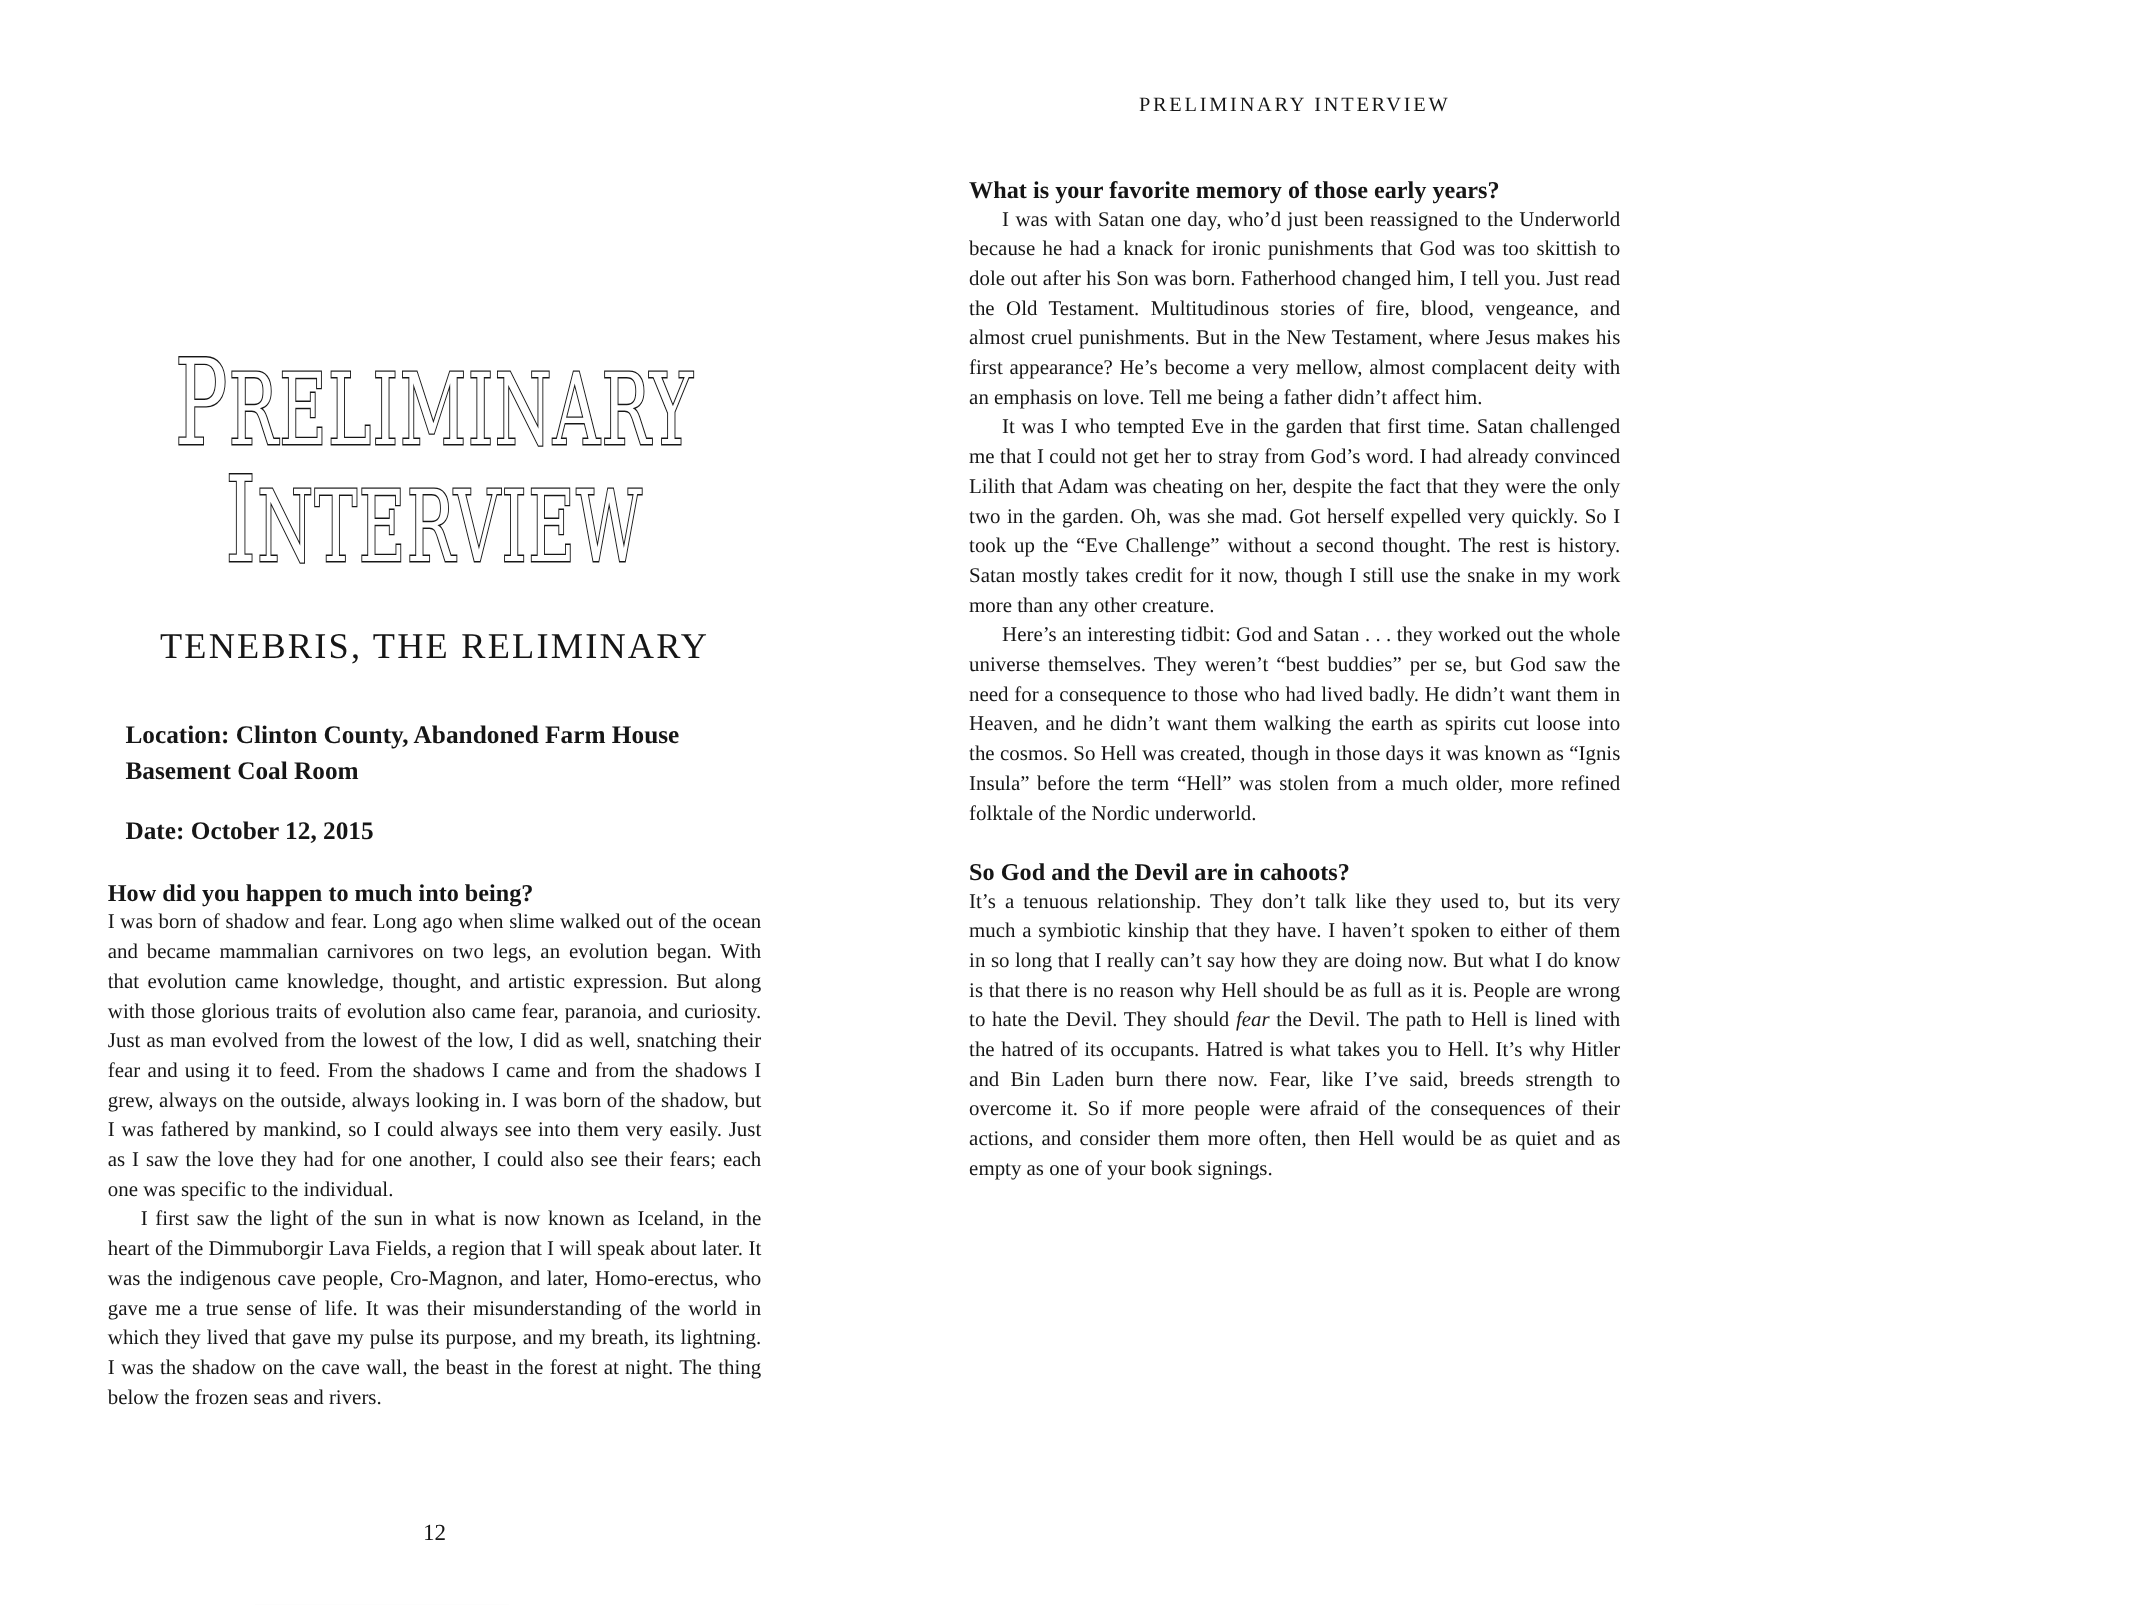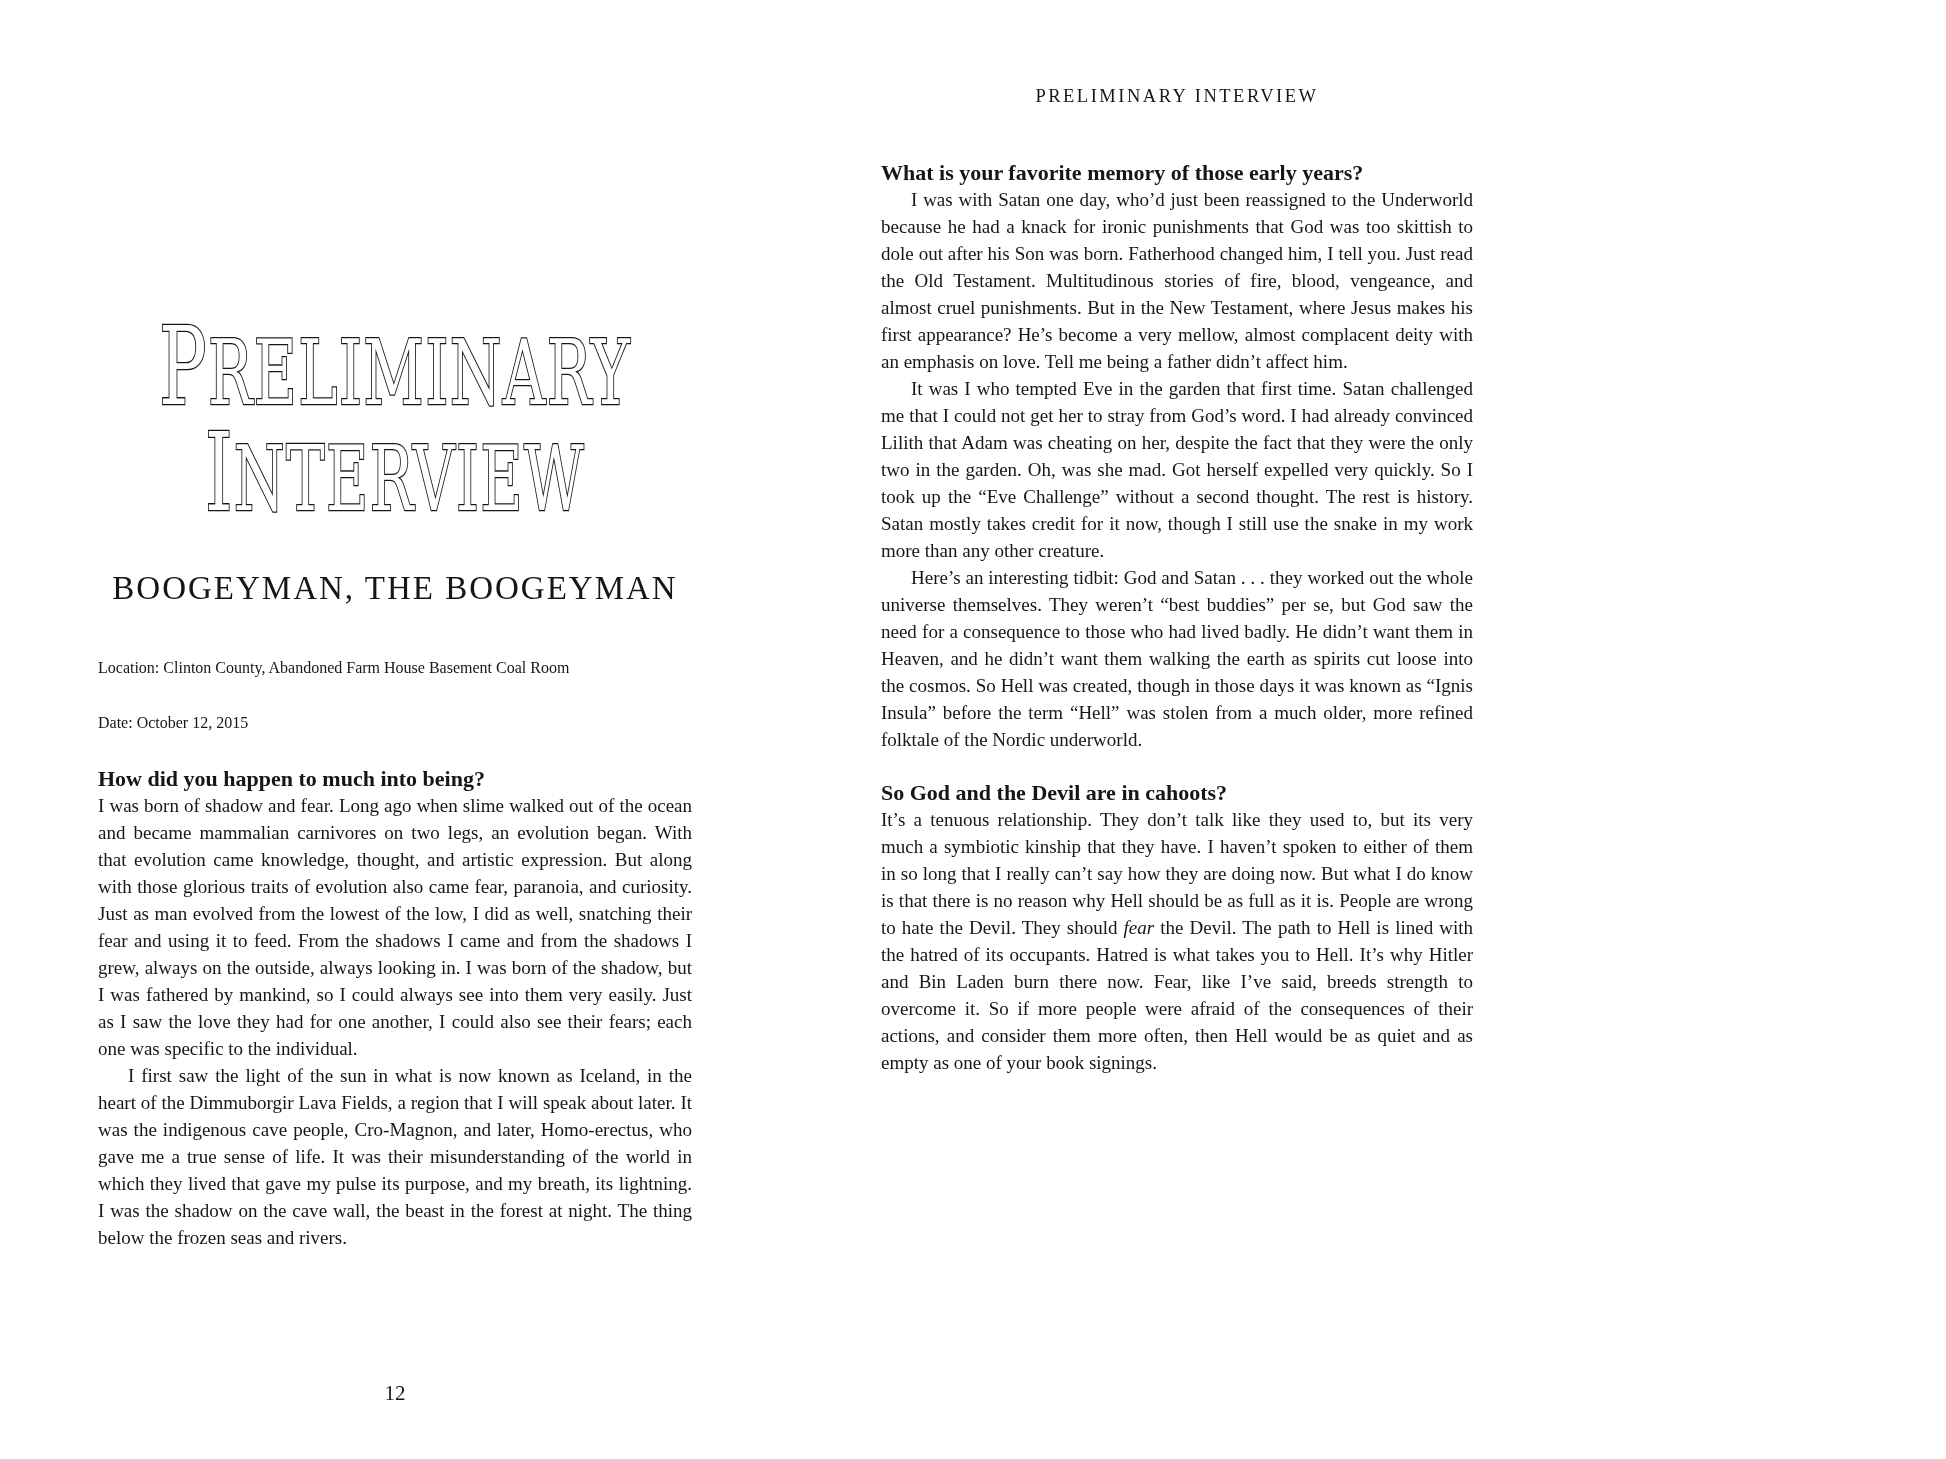--- a/index.html
+++ b/index.html
@@ -30,22 +30,22 @@
 
   .subtitle {
     margin:46px 0 0 0;
     font-size:33px; font-weight:normal;
     letter-spacing:2px;
     text-align:center;
     white-space:nowrap;
   }
 
   .meta {
-    margin:0; font-weight:normal;
-    font-size:16px; line-height:33px;
+    margin:16px; font-weight:bold;
+    font-size:23px; line-height:33px;
     text-align:left;
   }
   .meta-location { margin-top:44px; }
   .meta-date     { margin-top:22px; }
 
   .question {
     margin:0; font-weight:bold;
     font-size:22px; line-height:27px;
   }
   .q-first-left  { margin-top:26px; }
@@ -81,21 +81,21 @@
 
 <div class="spread">
 
   <section class="page page-left">
 
     <svg class="title-svg" viewBox="0 0 594 212" aria-hidden="false">
       <text class="engraved" x="297" y="92" text-anchor="middle" textLength="472" lengthAdjust="spacingAndGlyphs"><tspan class="big">P</tspan><tspan>RELIMINARY</tspan></text>
       <text class="engraved" x="297" y="198" text-anchor="middle" textLength="380" lengthAdjust="spacingAndGlyphs"><tspan class="big">I</tspan><tspan>NTERVIEW</tspan></text>
     </svg>
 
-    <h2 class="subtitle">BOOGEYMAN, THE BOOGEYMAN</h2>
+    <h2 class="subtitle">TENEBRIS, THE RELIMINARY</h2>
 
     <p class="meta meta-location">Location: Clinton County, Abandoned Farm House Basement Coal Room</p>
     <p class="meta meta-date">Date: October 12, 2015</p>
 
     <h3 class="question q-first-left">How did you happen to much into being?</h3>
     <p class="body">I was born of shadow and fear. Long ago when slime walked out of the ocean and became mammalian carnivores on two legs, an evolution began. With that evolution came knowledge, thought, and artistic expression. But along with those glorious traits of evolution also came fear, paranoia, and curiosity. Just as man evolved from the lowest of the low, I did as well, snatching their fear and using it to feed. From the shadows I came and from the shadows I grew, always on the outside, always looking in. I was born of the shadow, but I was fathered by mankind, so I could always see into them very easily. Just as I saw the love they had for one another, I could also see their fears; each one was specific to the individual.</p>
     <p class="body indent">I first saw the light of the sun in what is now known as Iceland, in the heart of the Dimmuborgir Lava Fields, a region that I will speak about later. It was the indigenous cave people, Cro-Magnon, and later, Homo-erectus, who gave me a true sense of life. It was their misunderstanding of the world in which they lived that gave my pulse its purpose, and my breath, its lightning. I was the shadow on the cave wall, the beast in the forest at night. The thing below the frozen seas and rivers.</p>
 
     <div class="folio">12</div>
   </section>

